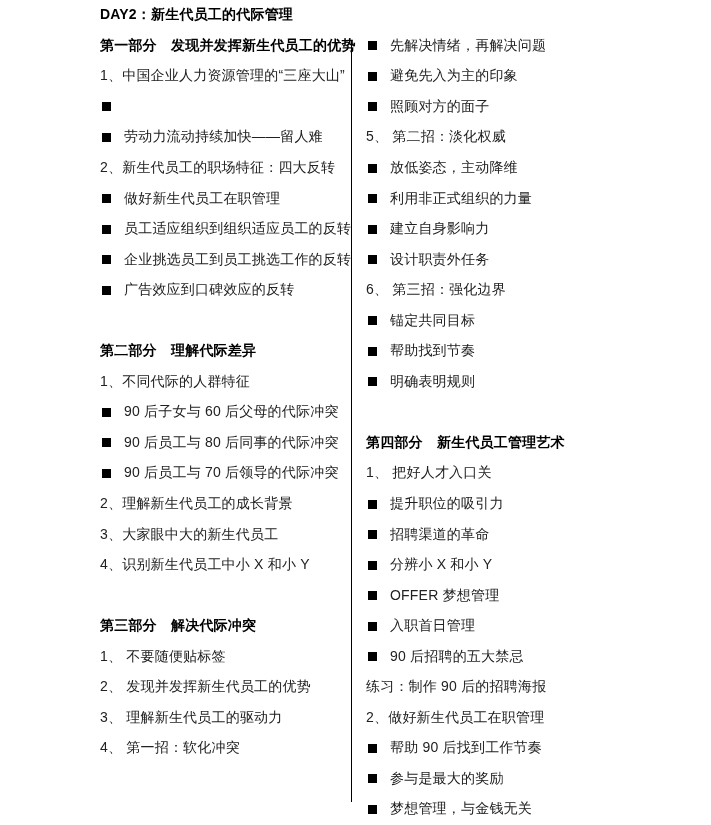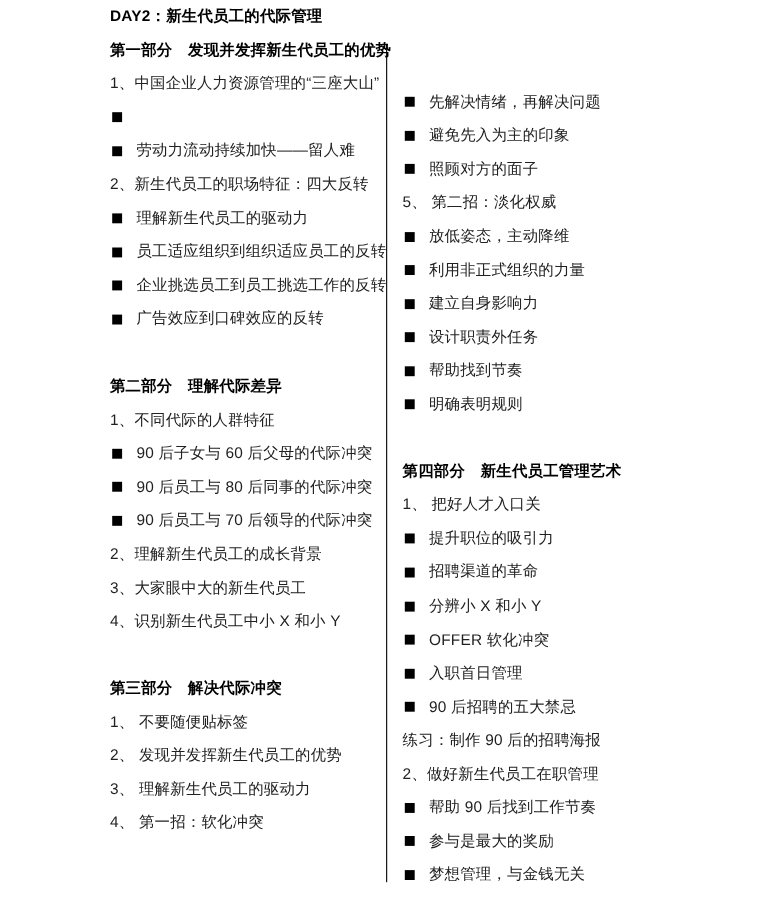--- a/index.html
+++ b/index.html
@@ -7,21 +7,21 @@
   body {
     font-family:"Liberation Sans","DejaVu Sans",sans-serif;
     width:711px; height:825px; position:relative; overflow:hidden;
   }
   .page {
     position:absolute; left:0; top:0; width:572px; height:825px;
     background:#ffffff;
   }
   .col { position:absolute; top:0; }
   .col-left  { left:100px; width:252px; }
-  .col-right { left:366px; width:300px;margin-top:47px; }
+  .col-right { left:366px; width:300px; }
   .divider {
     position:absolute; left:350.5px; top:40px; width:1.5px; height:762px;
     background:#000000;
   }
   .line {
     height:30.55px; display:flex; align-items:center;
     font-size:14px; color:#212121; letter-spacing:0.2px;
     white-space:pre; overflow:visible;
   }
   .line.title, .line.header { font-weight:bold; color:#000000; }
@@ -35,21 +35,21 @@
 <body>
 
 <div class="page">
   <div class="col col-left" id="col-left">
       <div class="line title">DAY2：新生代员工的代际管理</div>
       <div class="line header">第一部分　发现并发挥新生代员工的优势</div>
       <div class="line item">1、中国企业人力资源管理的“三座大山”</div>
       <div class="line bullet"><span class="sq"></span></div>
       <div class="line bullet"><span class="sq"></span><span>劳动力流动持续加快——留人难</span></div>
       <div class="line item">2、新生代员工的职场特征：四大反转</div>
-      <div class="line bullet"><span class="sq"></span><span>理解新生代员工的驱动力</span></div>
+      <div class="line bullet"><span class="sq"></span><span>做好新生代员工在职管理</span></div>
       <div class="line bullet"><span class="sq"></span><span>员工适应组织到组织适应员工的反转</span></div>
       <div class="line bullet"><span class="sq"></span><span>企业挑选员工到员工挑选工作的反转</span></div>
       <div class="line bullet"><span class="sq"></span><span>广告效应到口碑效应的反转</span></div>
       <div class="line blank"></div>
       <div class="line header">第二部分　理解代际差异</div>
       <div class="line item">1、不同代际的人群特征</div>
       <div class="line bullet"><span class="sq"></span><span>90 后子女与 60 后父母的代际冲突</span></div>
       <div class="line bullet"><span class="sq"></span><span>90 后员工与 80 后同事的代际冲突</span></div>
       <div class="line bullet"><span class="sq"></span><span>90 后员工与 70 后领导的代际冲突</span></div>
       <div class="line item">2、理解新生代员工的成长背景</div>
@@ -66,29 +66,31 @@
   <div class="col col-right" id="col-right">
       <div class="line blank"></div>
       <div class="line bullet"><span class="sq"></span><span>先解决情绪，再解决问题</span></div>
       <div class="line bullet"><span class="sq"></span><span>避免先入为主的印象</span></div>
       <div class="line bullet"><span class="sq"></span><span>照顾对方的面子</span></div>
       <div class="line item">5、 第二招：淡化权威</div>
       <div class="line bullet"><span class="sq"></span><span>放低姿态，主动降维</span></div>
       <div class="line bullet"><span class="sq"></span><span>利用非正式组织的力量</span></div>
       <div class="line bullet"><span class="sq"></span><span>建立自身影响力</span></div>
       <div class="line bullet"><span class="sq"></span><span>设计职责外任务</span></div>
+      <div class="line item">6、 第三招：强化边界</div>
+      <div class="line bullet"><span class="sq"></span><span>锚定共同目标</span></div>
       <div class="line bullet"><span class="sq"></span><span>帮助找到节奏</span></div>
       <div class="line bullet"><span class="sq"></span><span>明确表明规则</span></div>
       <div class="line blank"></div>
       <div class="line header">第四部分　新生代员工管理艺术</div>
       <div class="line item">1、 把好人才入口关</div>
       <div class="line bullet"><span class="sq"></span><span>提升职位的吸引力</span></div>
       <div class="line bullet"><span class="sq"></span><span>招聘渠道的革命</span></div>
       <div class="line bullet"><span class="sq"></span><span>分辨小 X 和小 Y</span></div>
-      <div class="line bullet"><span class="sq"></span><span>OFFER 软化冲突</span></div>
+      <div class="line bullet"><span class="sq"></span><span>OFFER 梦想管理</span></div>
       <div class="line bullet"><span class="sq"></span><span>入职首日管理</span></div>
       <div class="line bullet"><span class="sq"></span><span>90 后招聘的五大禁忌</span></div>
       <div class="line item">练习：制作 90 后的招聘海报</div>
       <div class="line item">2、做好新生代员工在职管理</div>
       <div class="line bullet"><span class="sq"></span><span>帮助 90 后找到工作节奏</span></div>
       <div class="line bullet"><span class="sq"></span><span>参与是最大的奖励</span></div>
       <div class="line bullet"><span class="sq"></span><span>梦想管理，与金钱无关</span></div>
     </div>
 </div>
 

